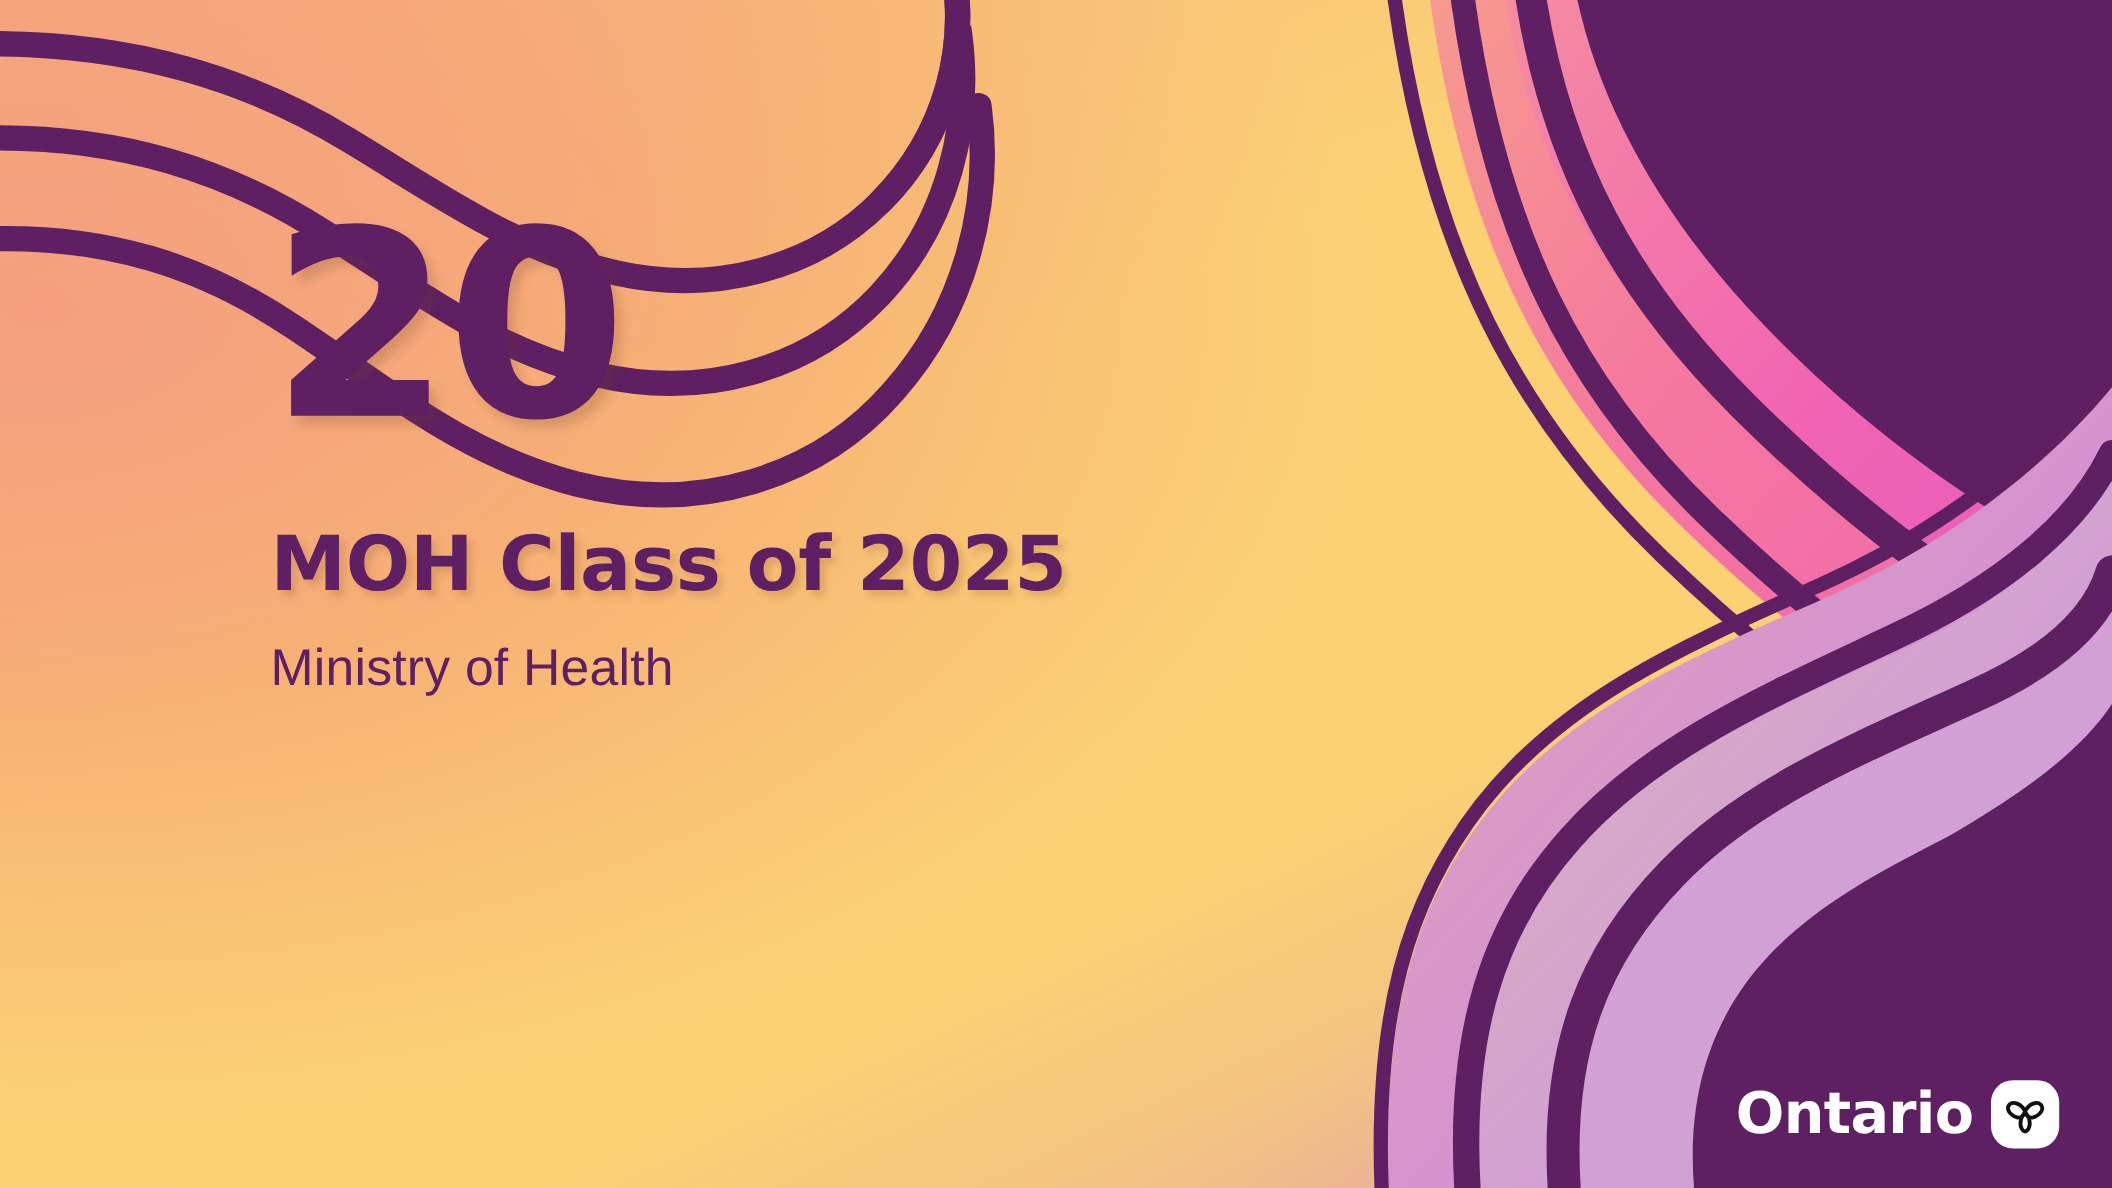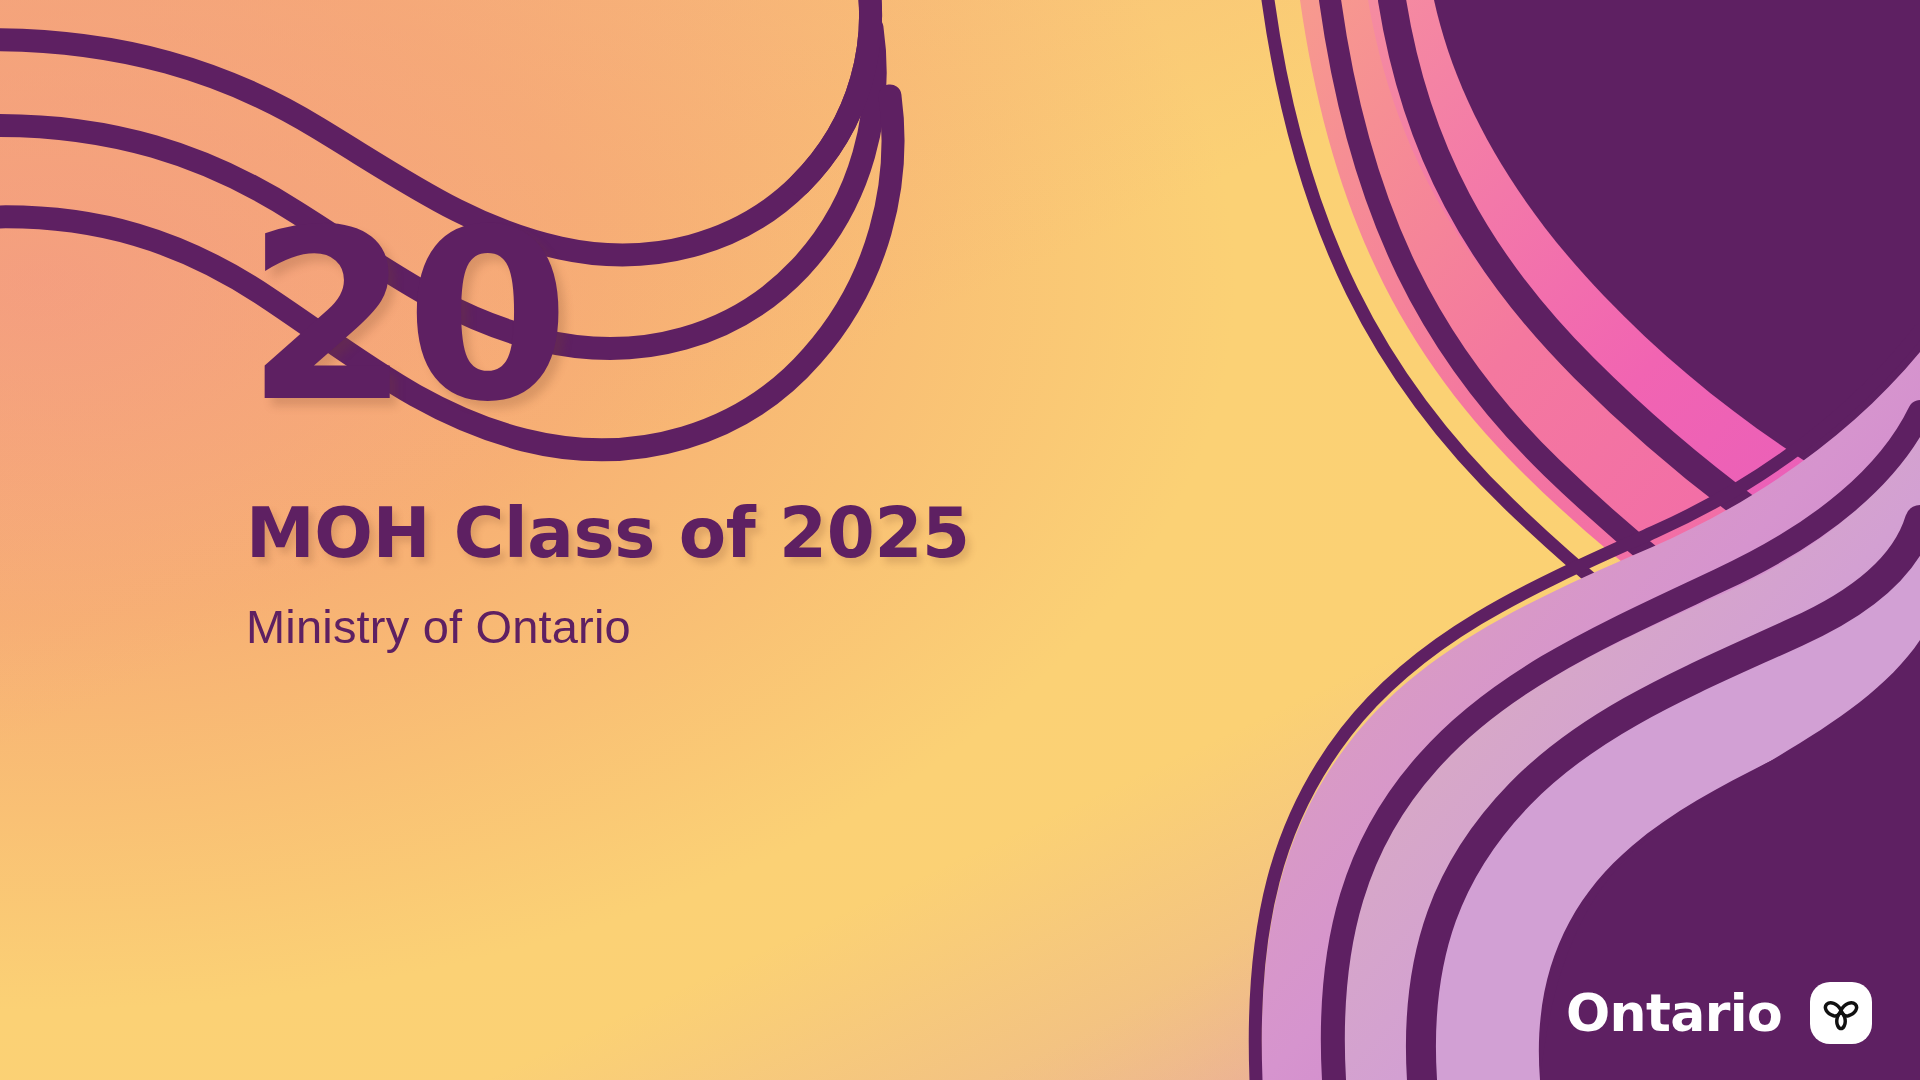--- a/index.html
+++ b/index.html
@@ -44,21 +44,21 @@
     position: absolute;
     inset: 0;
     width: 1920px;
     height: 1080px;
   }
 
   
   .content {
     position: absolute;
     left: 246px;
-    top: 204px;
+    top: 184px;
     width: 980px;
   }
 
   .year-stack {
     color: #5E2062;
     font-weight: 700;
     letter-spacing: -0.012em;
     line-height: 0.96;
     text-shadow: 7px 8px 9px rgba(120, 70, 40, 0.22);
     font-family: "DejaVu Sans", sans-serif;
@@ -94,21 +94,21 @@
     white-space: nowrap;
   }
 
   
   .ontario-logo {
     position: absolute;
     right: 48px;
     bottom: 36px;
     display: flex;
     align-items: center;
-    gap: 28px;
+    gap: 16px;
   }
   .ontario-wordmark {
     color: #FFFFFF;
     font-family: "DejaVu Sans", sans-serif;
     font-weight: 700;
     font-size: 52px;
     letter-spacing: -0.012em;
     line-height: 1;
   }
   .trillium-badge {
@@ -214,21 +214,21 @@
     </g>
   </svg>
 
   <div class="content">
 
     <div class="year-stack">
       <span class="year-line">20</span>
     </div>
 
     <div class="headline">MOH Class of 2025</div>
-    <div class="subhead">Ministry of Ontario</div>
+    <div class="subhead">Ministry of Health</div>
 
   </div>
 
   <div class="ontario-logo">
     <span class="ontario-wordmark">Ontario</span>
     <span class="trillium-badge">
       <svg width="46" height="46" viewBox="0 0 100 100" aria-hidden="true">
         <g fill="none" stroke="#111111" stroke-width="7.5" stroke-linejoin="round" stroke-linecap="round">
 
           <path d="M50,44 C42,28 26,24 19,31 C12,38 18,51 34,56 C42,58 48,53 50,44 Z"></path>

